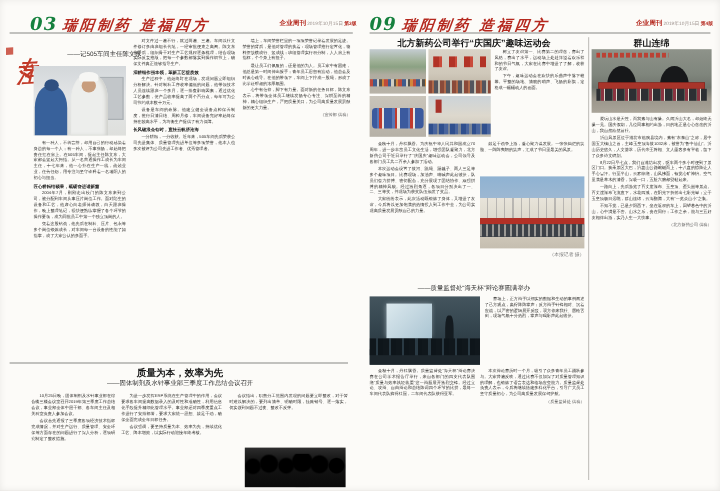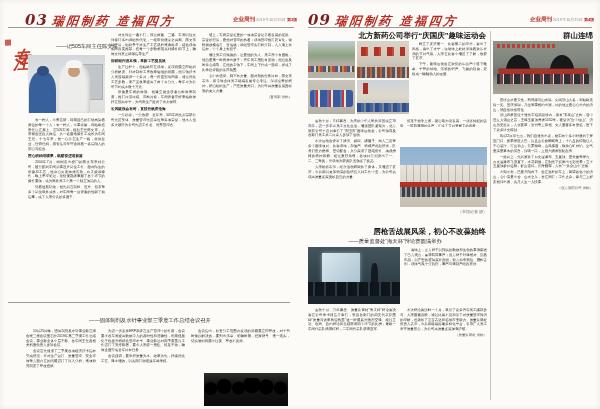--- a/index.html
+++ b/index.html
@@ -3,31 +3,31 @@
 <meta charset="utf-8">
 <style>
   html,body{margin:0;padding:0;background:#e9e7e2;font-family:"Liberation Sans","DejaVu Sans",sans-serif;}
   .sheet{position:relative;width:600px;height:409px;background:#fcfbf8;overflow:hidden;
          box-shadow:inset 0 0 6px rgba(0,0,0,.08);}
   .page{position:absolute;top:0;width:300px;height:409px;}
   .p03{left:0;} .p04{left:300px;}
 
   
   .mast{position:absolute;display:flex;align-items:baseline;gap:4px;white-space:nowrap;}
-  .pno{font:italic bold 15px "DejaVu Serif",serif;color:#7f1d1d;letter-spacing:1px;}
+  .pno{font:italic bold 15px "DejaVu Serif",serif;color:#15803d;letter-spacing:1px;}
   .slogan{font:italic bold 12px "DejaVu Serif",serif;color:#b5291f;letter-spacing:2.5px;transform:skewX(-7deg);}
   .mright{position:absolute;text-align:right;font-size:4px;color:#9a8f8a;white-space:nowrap;}
   .mright .jname{color:#b5291f;font-weight:bold;font-size:5.5px;margin-right:1px;}
   .mright .jed{color:#b5291f;font-weight:bold;}
   .hrule{position:absolute;height:1px;background:#9a9a98;}
   .vrule{position:absolute;width:1px;background:#c6c4c0;}
 
   
   .h-main{position:absolute;margin:0;font-weight:bold;font-size:8px;line-height:1.2;text-align:center;color:#161616;}
-  .h-main.small{font-size:7.5px;text-align:right;}
+  .h-main.small{font-size:7.5px;}
   .h-sub{position:absolute;font-size:5.3px;line-height:1.2;text-align:center;color:#2e2e2e;}
 
   
   .calli{position:absolute;writing-mode:vertical-rl;font:italic bold 17px "DejaVu Serif",serif;
          color:#c23a28;letter-spacing:5px;transform:skewY(-3deg);}
   .calli::after{content:"";display:block;width:6px;height:6px;background:#c23a28;opacity:.8;margin-top:5px;}
 
   
   .tcol{position:absolute;overflow:hidden;}
   .tin{width:200%;transform:scale(.5);transform-origin:0 0;font-size:6.9px;line-height:1.42;
@@ -180,20 +180,21 @@
     <div class="tcol fc3">
         <div class="tin">
           <p>墙上，车间荣誉栏里的一项项荣誉记录着发展的足迹。荣誉的背后，是他对管理的执着：现场管理推行定置化，物料摆放横成行、竖成线；班组管理实行积分制，人人肩上有指标，个个身上有担子。</p>
           <p>最让员工们佩服的，还是他的为人。员工家中有困难，他总是第一时间伸出援手；青年员工思想有波动，他总会及时谈心疏导。在他的带领下，车间上下拧成一股绳，形成了比学赶帮超的浓厚氛围。</p>
           <p>心中有信仰，脚下有力量。面对新的任务目标，陈文东表示，将带领全体员工继续发扬专心专注、深耕至善的精神，精心组织生产，严把质量关口，为公司高质量发展贡献新的更大力量。</p>
           <div class="byline">（宣传部 供稿）</div>
         </div>
       </div>
 
     <div class="hrule r2-03"></div>
+    <h2 class="h-main mt-title">质量为本，效率为先</h2>
     <div class="h-sub mt-sub">——固体制剂及水针事业部三季度工作总结会议召开</div>
     <div class="tcol mc1">
         <div class="tin">
           <p>10月25日晚，固体制剂及水针事业部在综合楼三楼会议室召开2019年第三季度工作总结会议，事业部全体中层干部、各车间主任及相关科室负责人参加会议。</p>
           <p>会议首先通报了三季度各项经济技术指标完成情况，并对生产运行、质量管理、安全环保等方面存在的问题进行了深入分析，逐项研究制定了整改措施。</p>
         </div>
       </div>
     <div class="tcol mc2">
         <div class="tin">
           <p>为进一步发挥ERP系统在生产管理中的作用，会议要求各车间提高数据录入的及时性和准确性，利用信息化手段提升精细化管理水平。事业部还对四季度重点工作进行了安排部署，要求大家统一思想、鼓足干劲，确保全面完成全年目标任务。</p>
@@ -238,21 +239,20 @@
         </div>
       </div>
     <div class="tcol scR">
         <div class="tin">
           <p>鼓足干劲争上游，凝心聚力谋发展。一张张灿烂的笑脸、一阵阵爽朗的笑声，汇成了节日里最美的风景。</p>
         </div>
       </div>
     <div class="ph ph-group sp-group"></div>
     <div class="cap sp-cap">（本报记者 摄）</div>
 
-    <h2 class="h-main small db-title">唇枪舌战展风采，初心不改葆始终</h2>
     <div class="h-sub db-sub">——质量监督处“海天杯”辩论赛圆满举办</div>
     <div class="ph ph-debate db-photo">
       <span class="scr"></span>
       <span class="spk"></span>
       <span class="tbl"></span>
     </div>
     <div class="tcol dc0">
         <div class="tin">
           <p>赛场上，正方辩手以翔实的数据和生动的事例阐述了己方观点，赢得阵阵掌声；反方辩手针锋相对、沉着应战，以严密的逻辑展开反驳，双方你来我往、唇枪舌剑，现场气氛十分热烈，掌声与喝彩声此起彼伏。</p>
         </div>

